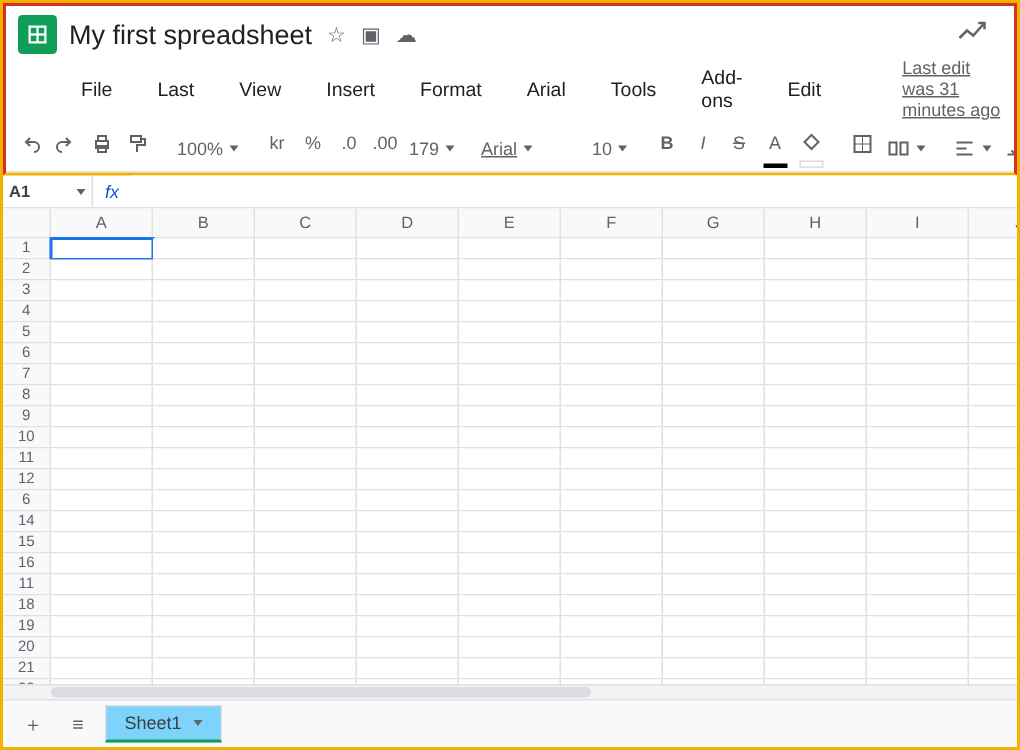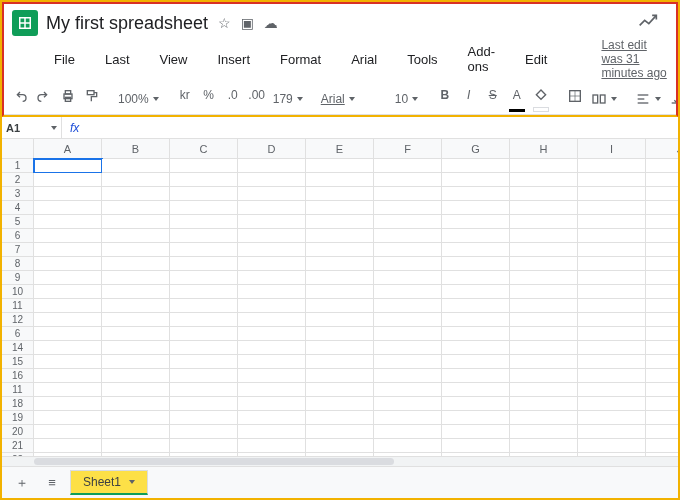--- a/index.html
+++ b/index.html
@@ -39,21 +39,21 @@
 .grid { display: grid; grid-template-columns: 32px repeat(10, 68px); font-size: 11px; color: #5f6368; }
 .corner { background: #f8f9fa; border-right: 1px solid #e0e0e0; border-bottom: 1px solid #e0e0e0; height: 20px; }
 .colh { background: #f8f9fa; border-right: 1px solid #e0e0e0; border-bottom: 1px solid #e0e0e0; height: 20px; text-align: center; line-height: 20px; }
 .rowh { background: #f8f9fa; border-right: 1px solid #e0e0e0; border-bottom: 1px solid #e0e0e0; height: 14px; text-align: center; line-height: 14px; font-size: 10px; }
 .cell { border-right: 1px solid #e0e0e0; border-bottom: 1px solid #e0e0e0; height: 14px; background: #fff; }
 .cell.sel { outline: 2px solid #1a73e8; outline-offset: -1px; }
 .hscroll { height: 10px; background: #f1f3f4; border-top: 1px solid #e0e0e0; position: relative; }
 .hscroll .thumb { position:absolute; left:32px; width:360px; top:1px; height:7px; background:#dadce0; border-radius:4px; }
 .sheettabs { display: flex; align-items: center; height: 32px; border-top: 1px solid #e0e0e0; background: #f8f9fa; gap: 6px; padding-left: 8px; }
 .sheettabs .btn { width: 24px; height: 24px; display:flex; align-items:center; justify-content:center; cursor:pointer; color:#5f6368; }
-.tab { background: #fde047; border: 1px solid #dadce0; border-bottom: 2px solid #0f9d58; padding: 4px 12px; font-size: 12px; display:flex; align-items:center; gap:6px; cursor:pointer; }
+.tab { background: #7dd3fc; border: 1px solid #dadce0; border-bottom: 2px solid #0f9d58; padding: 4px 12px; font-size: 12px; display:flex; align-items:center; gap:6px; cursor:pointer; }
 </style>
 </head>
 <body>
 
 <div class="app">
   <div class="header-region">
     <div class="titlebar">
       <div class="logo">
         <svg viewBox="0 0 24 24">
             <rect x="3" y="3" width="18" height="18" fill="#fff" opacity="0"></rect>

